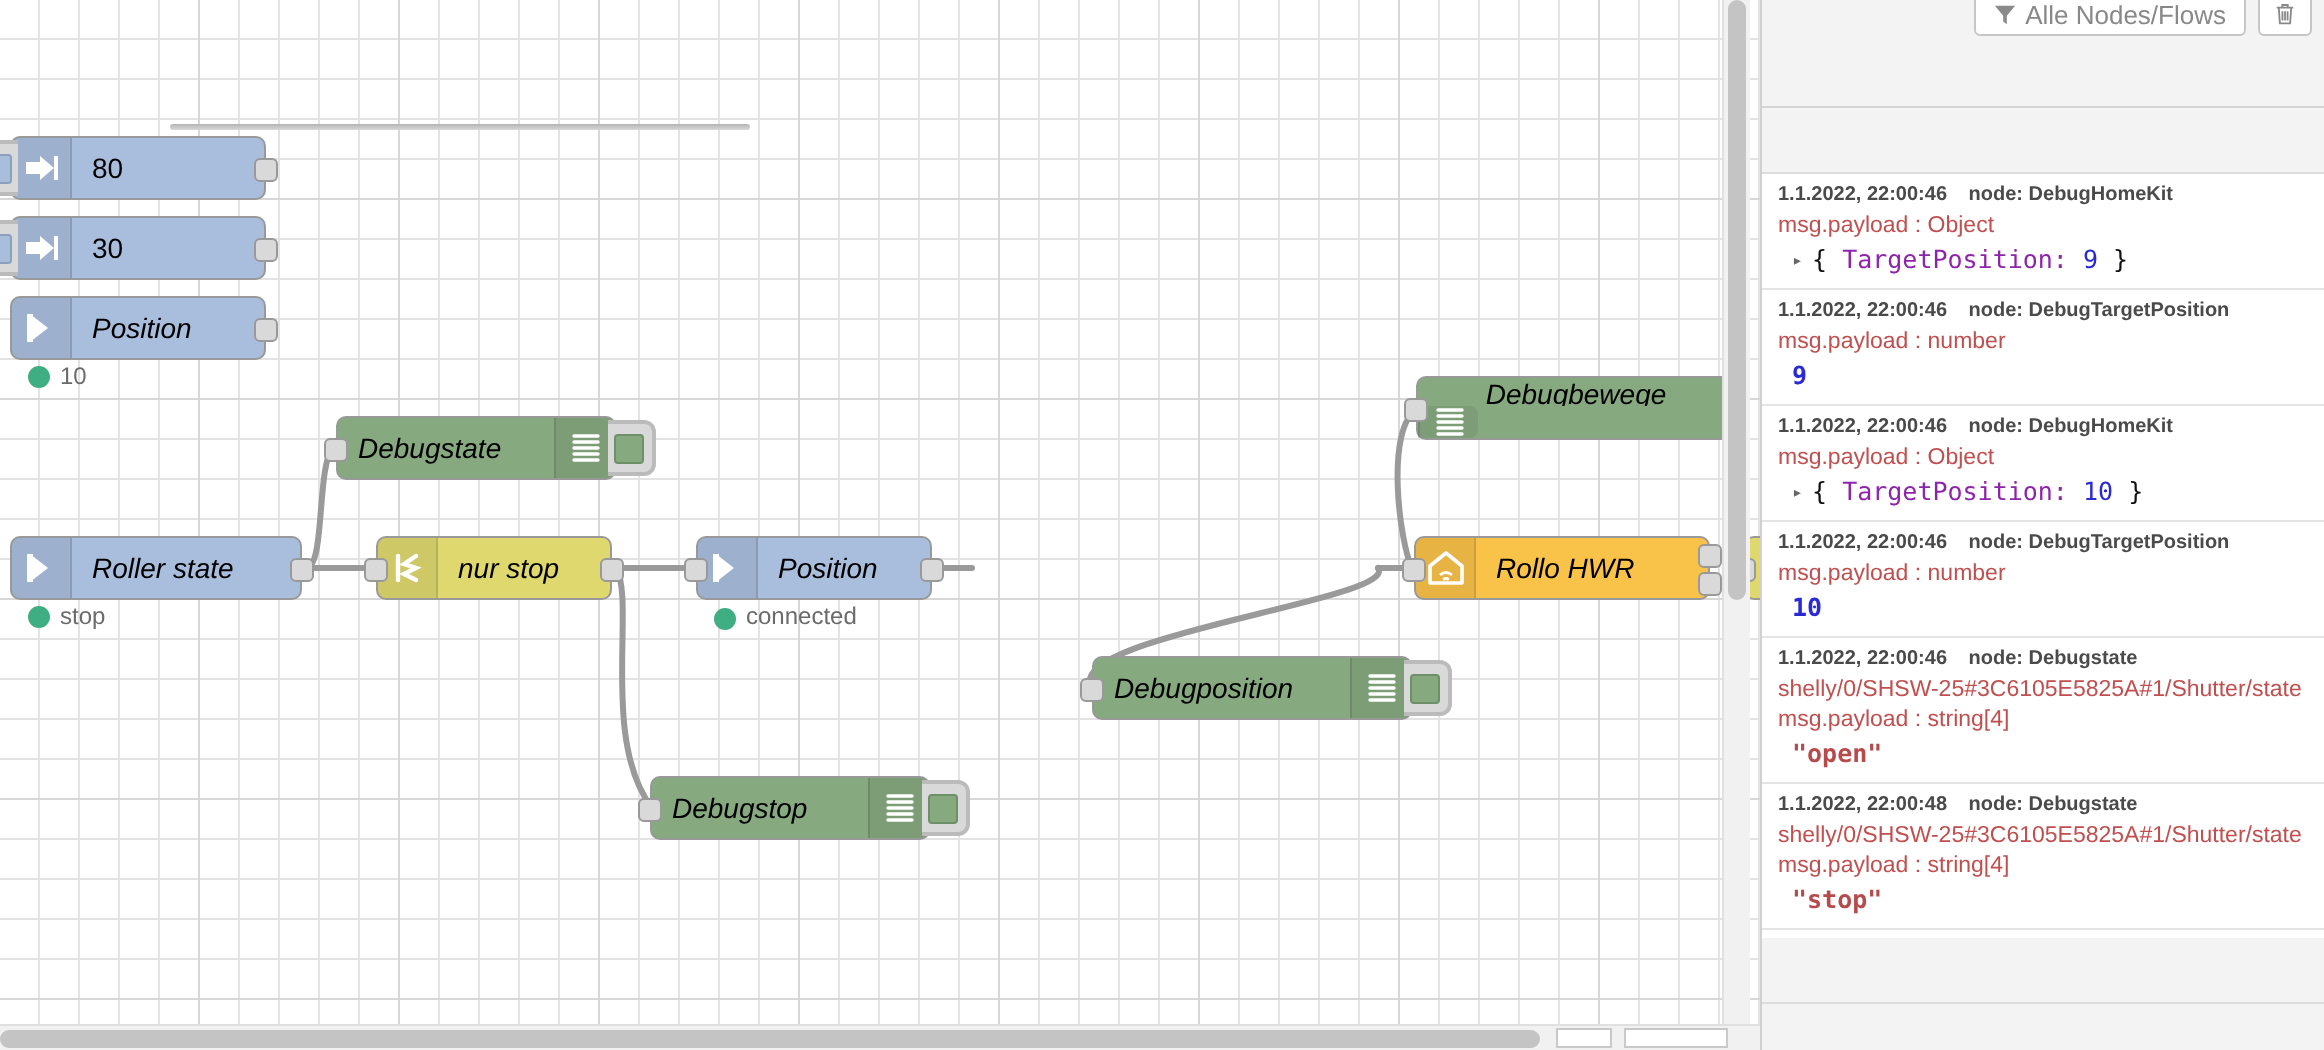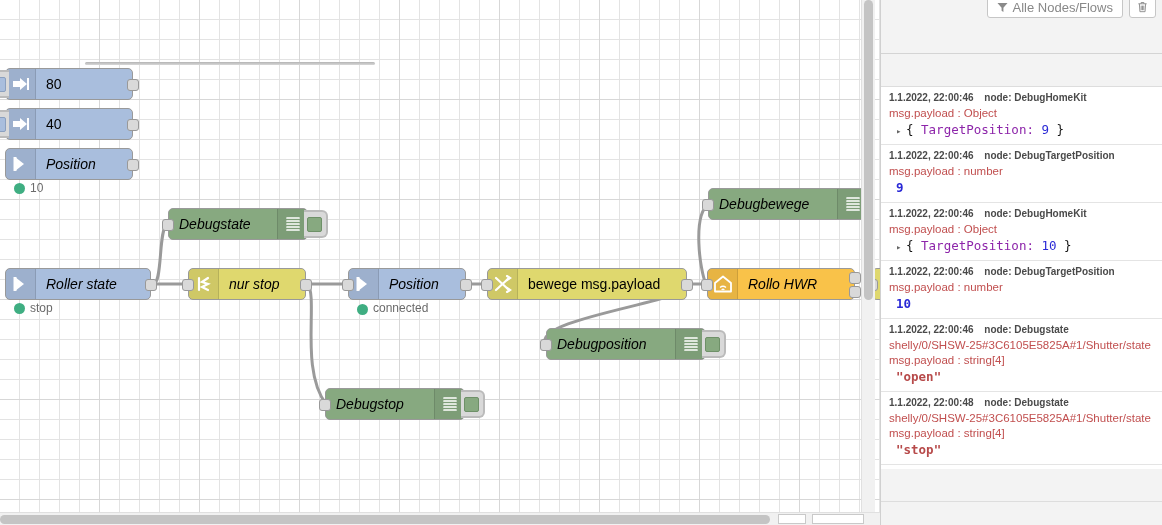--- a/index.html
+++ b/index.html
@@ -374,21 +374,21 @@
     <div class="node blue" style="left:5px;top:108px;width:128px;">
       <div class="inject-btn">
           <i></i>
         </div>
       <div class="icon-left">
         <svg class="gi" width="18" height="16" viewBox="0 0 18 16">
             <path d="M1 5h7V2l7 6-7 6v-3H1z" fill="#fff"></path>
             <path d="M16 2v12" stroke="#fff" stroke-width="2"></path>
           </svg>
       </div>
-      <div class="node-label">40</div>
+      <div class="node-label">30</div>
       <div class="port out"></div>
     </div>
 
     <div class="node blue italic" style="left:5px;top:148px;width:128px;">
       <div class="icon-left">
         <svg class="gi" width="16" height="18" viewBox="0 0 16 18">
             <path d="M2 2 L11 9 L2 16 Z" fill="#fff"></path>
             <path d="M2 2v14" stroke="#fff" stroke-width="3"></path>
           </svg>
       </div>
@@ -436,33 +436,20 @@
       </div>
       <div class="node-label">Position</div>
       <div class="port in"></div>
       <div class="port out"></div>
     </div>
     <div class="status" style="left:357px;top:301px;align-items:flex-end;">
       <span class="dot"></span>
       <span>connected</span>
     </div>
 
-    <div class="node yellow" style="left:487px;top:268px;width:200px;">
-      <div class="icon-left">
-        <svg class="gi" width="20" height="18" viewBox="0 0 20 18" fill="none" stroke="#fff" stroke-width="2.2" stroke-linecap="round">
-            <path d="M3 3 L16 15"></path>
-            <path d="M3 15 L16 3"></path>
-            <path d="M14 1 L17 3 L14 5"></path>
-            <path d="M14 13 L17 15 L14 17"></path>
-          </svg>
-      </div>
-      <div class="node-label">bewege msg.payload</div>
-      <div class="port in"></div>
-      <div class="port out"></div>
-    </div>
 
     <div class="node orange italic" style="left:707px;top:268px;width:148px;">
       <div class="icon-left">
         <svg class="gi" width="22" height="20" viewBox="0 0 22 20" fill="none" stroke="#fff" stroke-width="1.8" stroke-linejoin="round">
             <path d="M3 9 L11 2.5 L19 9 V17.5 H3 Z"></path>
             <path d="M8 13.5q3-2.5 6 0" stroke-width="1.4"></path>
             <path d="M9.6 15.8q1.4-1.1 2.8 0" stroke-width="1.4"></path>
           </svg>
       </div>
       <div class="node-label">Rollo HWR</div>
@@ -481,21 +468,21 @@
         <svg class="gi" width="16" height="16" viewBox="0 0 16 16" stroke="#fff" stroke-width="1.7" stroke-linecap="round">
             <path d="M2 2h12M2 5h12M2 8h12M2 11h12M2 14h12"></path>
           </svg>
       </div>
       <div class="debug-btn">
           <i></i>
         </div>
       <div class="port in"></div>
     </div>
 
-    <div class="node green italic" style="left:708px;top:188px;width:160px;">
+    <div class="node green italic" style="left:708px;top:188px;width:160px;flex-direction:column;">
       <div class="node-label">Debugbewege</div>
       <div class="icon-right">
         <svg class="gi" width="16" height="16" viewBox="0 0 16 16" stroke="#fff" stroke-width="1.7" stroke-linecap="round">
             <path d="M2 2h12M2 5h12M2 8h12M2 11h12M2 14h12"></path>
           </svg>
       </div>
       <div class="port in"></div>
     </div>
 
     <div class="node green italic" style="left:546px;top:328px;width:160px;">

